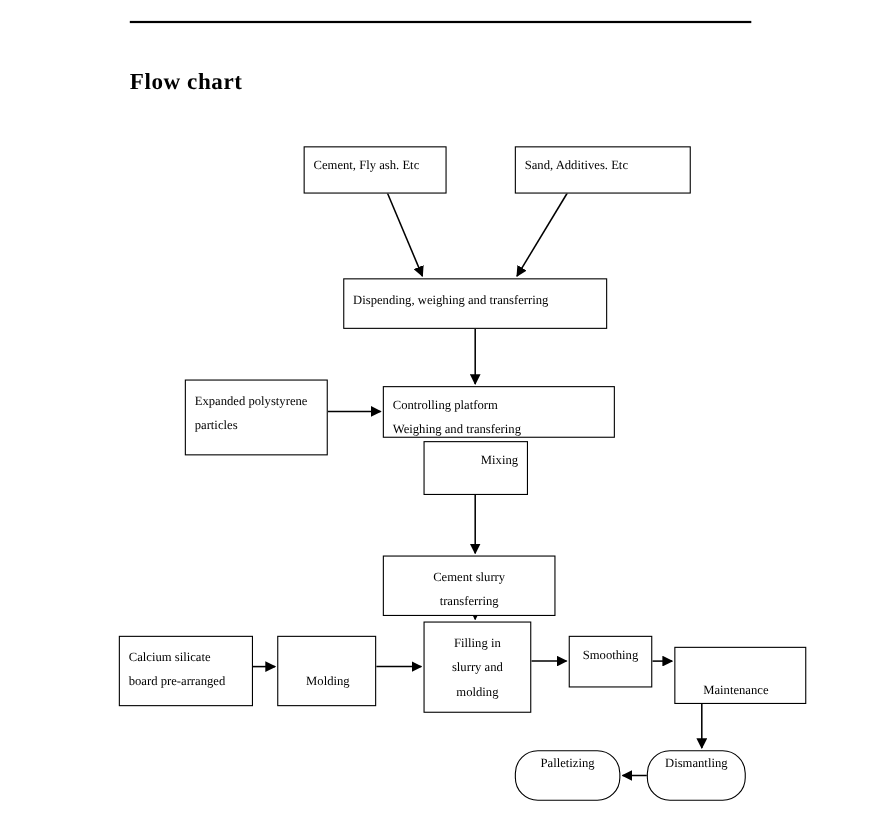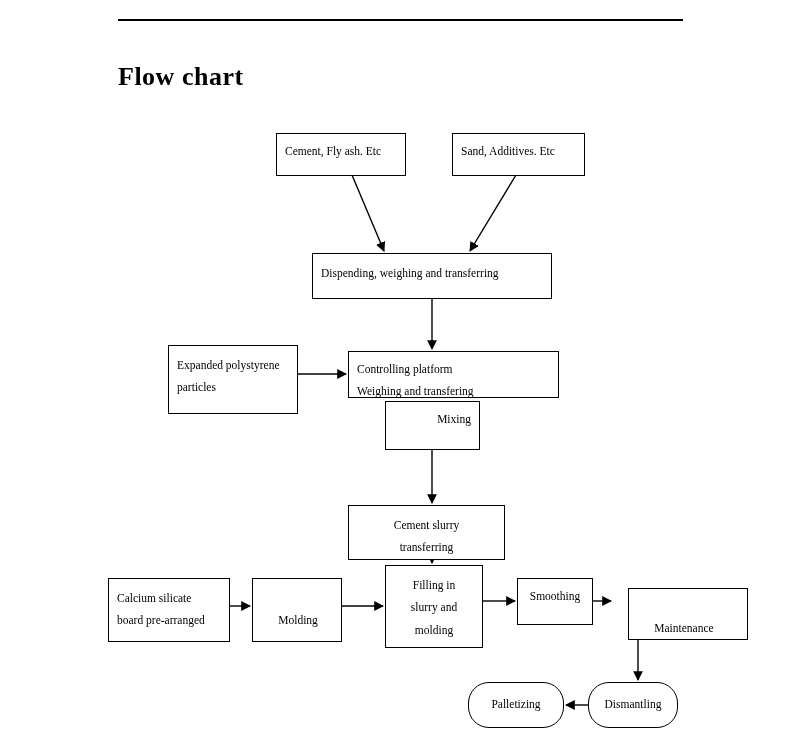--- a/index.html
+++ b/index.html
@@ -21,21 +21,21 @@
     left: 118px;
     top: 19px;
     width: 565px;
     height: 0;
     border-top: 2px solid #000000;
   }
   #page-title {
     position: absolute;
     left: 118px;
     top: 62px;
-    font-size: 26px;
+    font-size: 21px;
     font-weight: bold;
     letter-spacing: 0.5px;
     font-family: "Liberation Serif", "DejaVu Serif", serif;
     text-align: center;
   }
   .node {
     position: absolute;
     box-sizing: border-box;
     border: 1px solid #000000;
     background: #ffffff;
@@ -49,21 +49,21 @@
   }
   .node .txt {
     display: block;
     white-space: pre-wrap;
   }
   .align-left  { align-items: stretch; text-align: left; }
   .align-center{ align-items: stretch; text-align: center; }
   .pad-l { padding-left: 8px; padding-right: 8px; }
   .pad-t6  { padding-top: 6px; }
   .pad-t8  { padding-top: 8px; }
-  .pad-t10 { padding-top: 10px; border-radius: 21px; }
+  .pad-t10 { padding-top: 0; border-radius: 21px; }
   .justify-row {
     display: flex;
     justify-content: space-between;
     white-space: pre;
   }
   svg#edges {
     position: absolute;
     left: 0;
     top: 0;
     width: 793px;
@@ -99,21 +99,21 @@
       <line x1="593" y1="601" x2="611" y2="601"></line>
       <line x1="638" y1="640" x2="638" y2="680"></line>
       <line x1="588" y1="705" x2="566" y2="705"></line>
     </g>
   </svg>
 
   <div class="node align-left pad-l pad-t6" style="left:276px; top:133px; width:130px; height:43px;">
     <span class="txt">Cement, Fly ash. Etc</span>
   </div>
 
-  <div class="node align-left pad-l pad-t6" style="left:452px; top:133px; width:133px; height:43px;">
+  <div class="node align-left pad-l pad-t6" style="left:468px; top:133px; width:160px; height:43px;">
     <span class="txt">Sand, Additives. Etc</span>
   </div>
 
   <div class="node align-left pad-l pad-t8" style="left:312px; top:253px; width:240px; height:46px;">
     <span class="txt">Dispending, weighing and transferring</span>
   </div>
 
   <div class="node align-left pad-l pad-t8" style="left:168px; top:345px; width:130px; height:69px;">
     <span class="txt">Expanded polystyrene</span>
     <span class="txt">particles</span>
@@ -149,21 +149,21 @@
   <div class="node align-center pad-l pad-t8" style="left:385px; top:565px; width:98px; height:83px;">
     <span class="txt">Filling in</span>
     <span class="txt">slurry and</span>
     <span class="txt">molding</span>
   </div>
 
   <div class="node align-center pad-l pad-t6" style="left:517px; top:578px; width:76px; height:47px;">
     <span class="txt">Smoothing</span>
   </div>
 
-  <div class="node align-left pad-l pad-t6" style="left:628px; top:588px; width:120px; height:52px;">
+  <div class="node align-left pad-l pad-t6" style="left:613px; top:588px; width:120px; height:52px;">
     <span class="txt justify-row">
       <span>Maintenance</span>
       
     </span>
 
   </div>
 
   <div class="node align-center pad-l pad-t10" style="left:468px; top:682px; width:96px; height:46px;">
     <span class="txt">Palletizing</span>
   </div>

